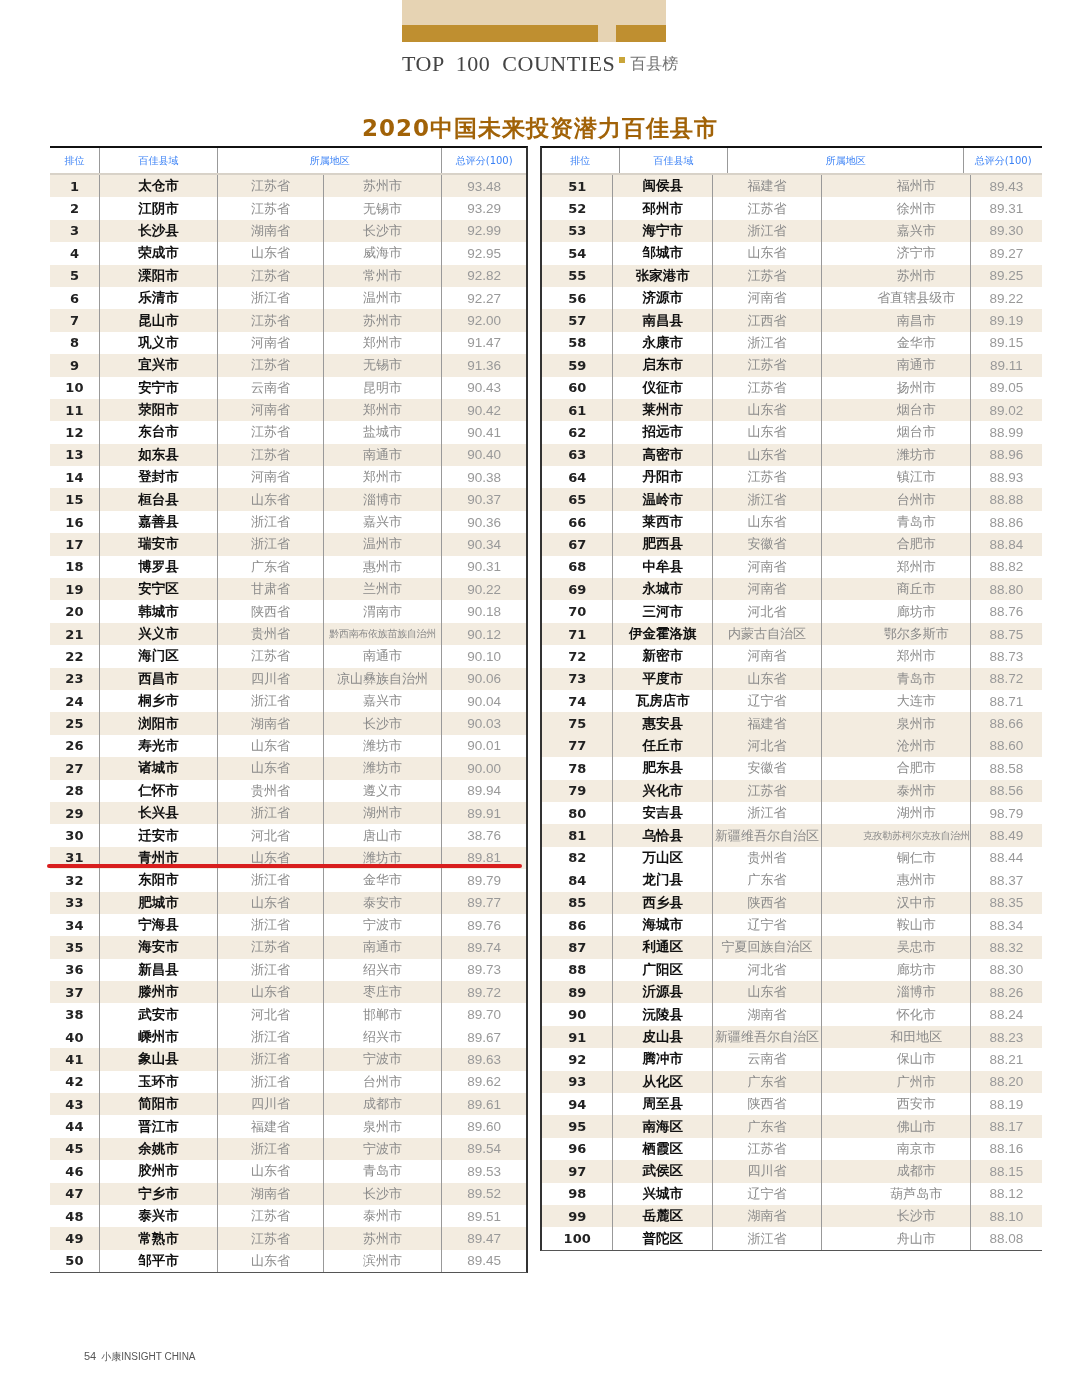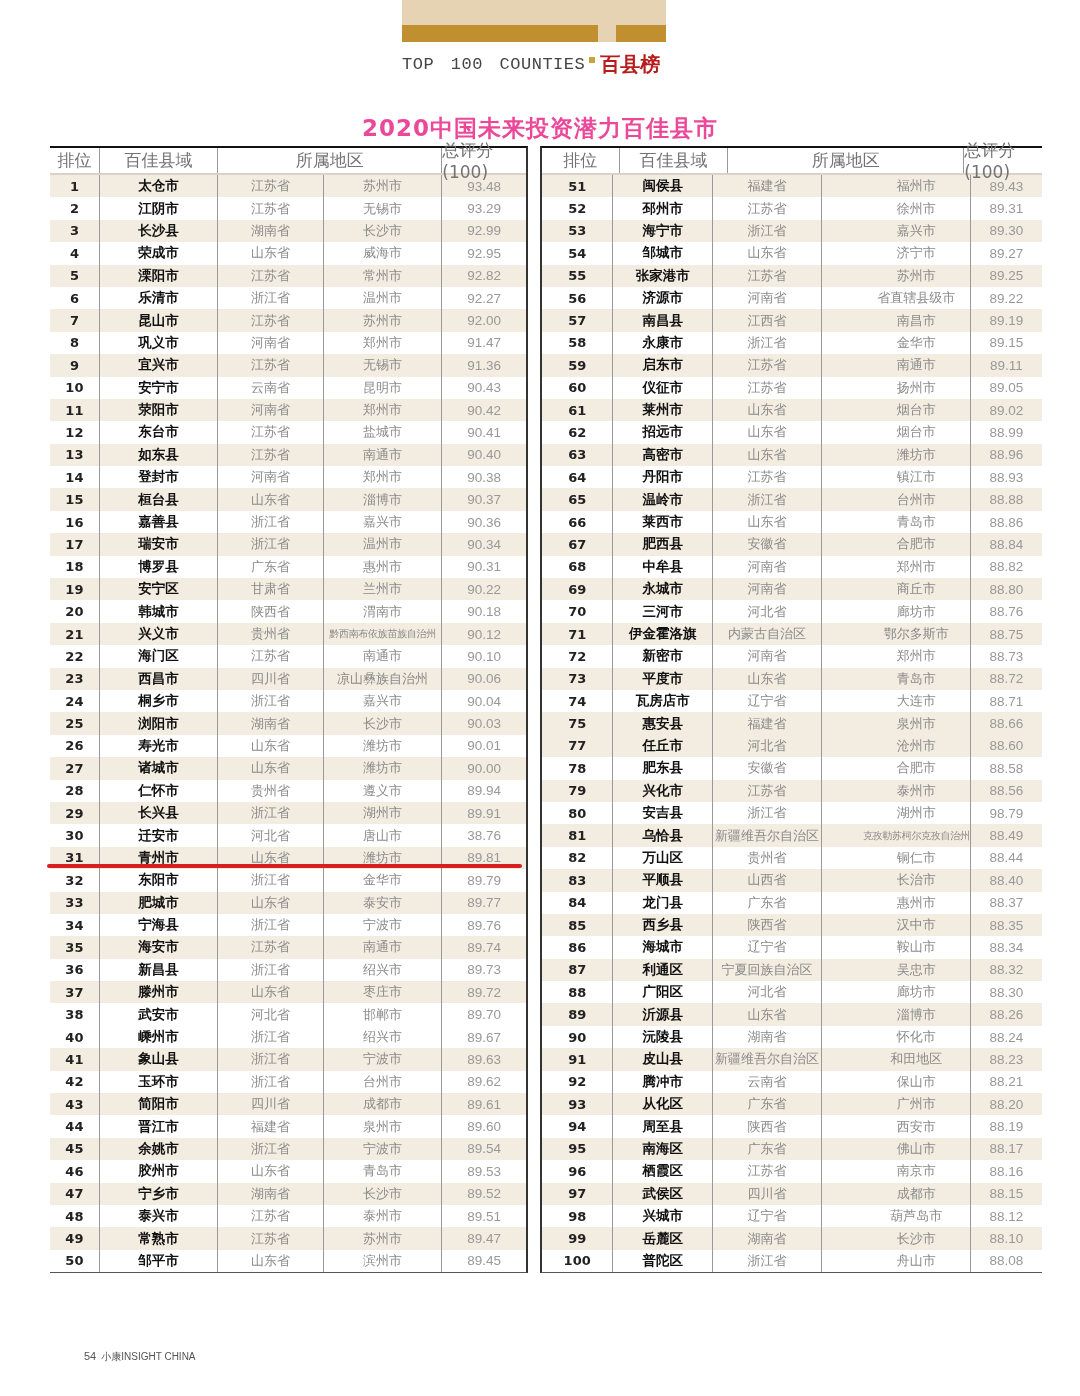--- a/index.html
+++ b/index.html
@@ -4,32 +4,32 @@
 <style>
   * { box-sizing: border-box; margin: 0; padding: 0; }
   html, body { width: 1080px; height: 1396px; background: #ffffff; overflow: hidden; }
   body { position: relative; font-family: "DejaVu Sans", sans-serif; color: #222; }
 
   .banner { position: absolute; left: 402px; top: 0; width: 264px; height: 42px; background: #e6d3b3; }
   .banner .bar-l { position: absolute; left: 0; top: 25px; width: 196px; height: 17px; background: #bf8f30; }
   .banner .bar-r { position: absolute; left: 214px; top: 25px; width: 50px; height: 17px; background: #bf8f30; }
 
   .kicker { position: absolute; left: 402px; top: 52px; height: 24px; display: flex; align-items: center; white-space: nowrap; }
-  .kicker .en { font-family: Liberation Mono, monospace; font-size: 17px; color: #444; letter-spacing: 0.5px; word-spacing: 6px; }
+  .kicker .en { font-family: Liberation Serif, serif; font-size: 22px; color: #444; letter-spacing: 0.5px; word-spacing: 6px; }
   .kicker .sq { display: inline-block; width: 6px; height: 6px; background: #c9a53a; margin: 0 5px 8px 4px; }
-  .kicker .cn { font-size: 20px; font-weight: bold; color: #b91c1c; }
-
-  .title { position: absolute; left: 0; width: 1080px; top: 113px; text-align: center; font-size: 23px; font-weight: bold; color: #ec4899; letter-spacing: 1px; }
+  .kicker .cn { font-size: 16px; font-weight: normal; color: #737373; }
+
+  .title { position: absolute; left: 0; width: 1080px; top: 113px; text-align: center; font-size: 23px; font-weight: bold; color: #a16207; letter-spacing: 1px; }
 
   .tbl { position: absolute; top: 146px; border-top: 2.5px solid #111; }
   .tbl.left { left: 50px; width: 478px; border-right: 2px solid #333; }
   .tbl.right { left: 540px; width: 502px; border-left: 2px solid #333; }
 
   .hdr { display: flex; height: 27px; border-bottom: 2px solid #d8d2c8; }
-  .hdr div { display: flex; align-items: center; justify-content: center; font-size: 17px; color: #737373; border-right: 1px solid #999; }
+  .hdr div { display: flex; align-items: center; justify-content: center; font-size: 10px; color: #3b82f6; border-right: 1px solid #999; text-align: center; }
   .hdr div:last-child { border-right: none; }
 
   .row { display: flex; height: 22.4px; }
   .row.odd { background: #f3ece0; }
   .row div { display: flex; align-items: center; justify-content: center; border-right: 1px solid #999; white-space: nowrap; overflow: hidden; }
   .row div:last-child { border-right: none; }
   .row .rank { font-family: "DejaVu Sans", sans-serif; font-weight: bold; font-size: 13px; color: #222; }
   .row .name { font-weight: bold; font-size: 13.5px; color: #111; }
   .row .prov, .row .city { font-size: 13px; color: #8a8a8a; }
   .row .score { font-family: "Liberation Sans", sans-serif; font-size: 13.5px; color: #999; }
@@ -639,27 +639,20 @@
         <div class="c-city city small">克孜勒苏柯尔克孜自治州</div>
         <div class="c-score score">88.49</div>
       </div>
       <div class="row">
         <div class="c-rank rank">82</div>
         <div class="c-name name">万山区</div>
         <div class="c-prov prov">贵州省</div>
         <div class="c-city city">铜仁市</div>
         <div class="c-score score">88.44</div>
       </div>
-      <div class="row odd">
-        <div class="c-rank rank">83</div>
-        <div class="c-name name">平顺县</div>
-        <div class="c-prov prov">山西省</div>
-        <div class="c-city city">长治市</div>
-        <div class="c-score score">88.40</div>
-      </div>
       <div class="row">
         <div class="c-rank rank">84</div>
         <div class="c-name name">龙门县</div>
         <div class="c-prov prov">广东省</div>
         <div class="c-city city">惠州市</div>
         <div class="c-score score">88.37</div>
       </div>
       <div class="row odd">
         <div class="c-rank rank">85</div>
         <div class="c-name name">西乡县</div>

